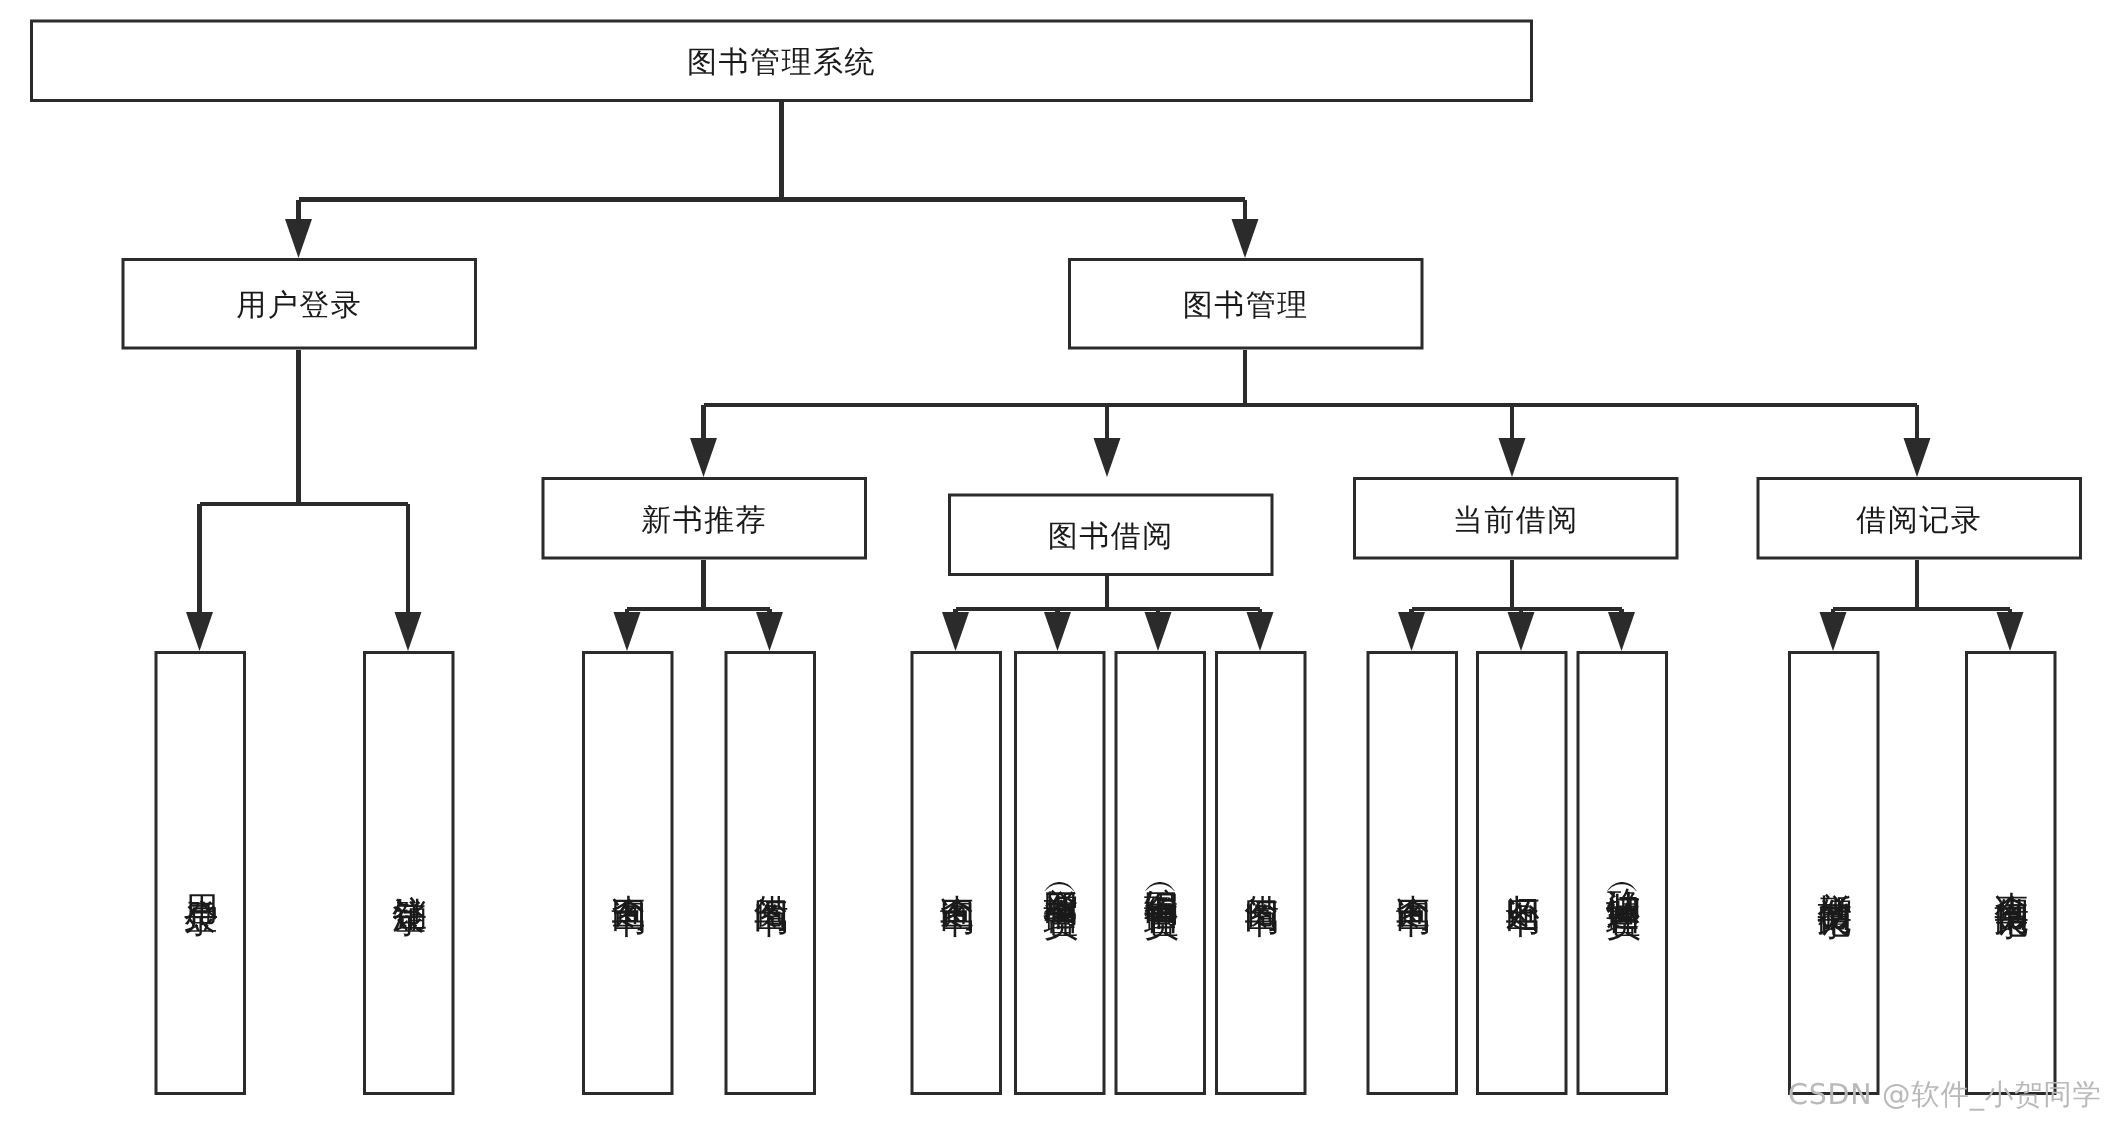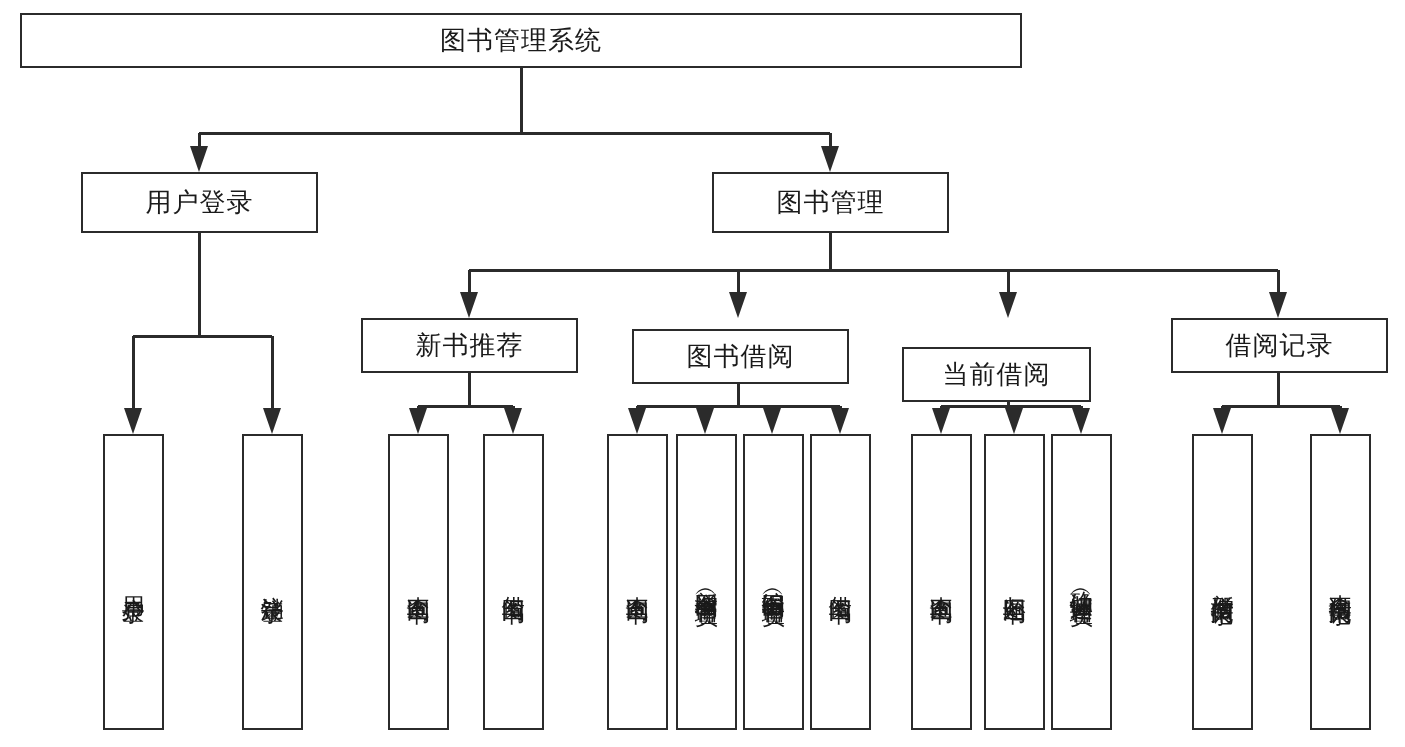--- a/index.html
+++ b/index.html
@@ -32,21 +32,21 @@
     background: #ffffff;
     display: flex;
     align-items: center;
     justify-content: center;
     color: #1a1a1a;
   }
   .node-box.horizontal {
     writing-mode: horizontal-tb;
   }
   .node-label-h {
-    font-size: 26px;
+    font-size: 20px;
     line-height: 1.1;
     letter-spacing: 1px;
     white-space: nowrap;
     color: #1a1a1a;
   }
   .node-box.vertical {
     align-items: center;
     justify-content: center;
   }
   .node-label-v {
@@ -161,21 +161,21 @@
       </div>
       <div class="node-box vertical" style="left: 676px; top: 434px; width: 61px; height: 296px;">
         <span class="node-label-v">新增图书（管理员）</span>
       </div>
       <div class="node-box vertical" style="left: 743px; top: 434px; width: 61px; height: 296px;">
         <span class="node-label-v">编辑图书（管理员）</span>
       </div>
       <div class="node-box vertical" style="left: 810px; top: 434px; width: 61px; height: 296px;">
         <span class="node-label-v">借阅图书</span>
       </div>
-      <div class="node-box horizontal" style="left: 902px; top: 318px; width: 189px; height: 55px; margin-top: 29px;">
+      <div class="node-box horizontal" style="left: 902px; top: 318px; width: 217px; height: 55px;">
         <span class="node-label-h">当前借阅</span>
       </div>
       <div class="node-box vertical" style="left: 911px; top: 434px; width: 61px; height: 296px;">
         <span class="node-label-v">查询图书</span>
       </div>
       <div class="node-box vertical" style="left: 984px; top: 434px; width: 61px; height: 296px;">
         <span class="node-label-v">归还图书</span>
       </div>
       <div class="node-box vertical" style="left: 1051px; top: 434px; width: 61px; height: 296px;">
         <span class="node-label-v">确认归还（管理员）</span>
@@ -184,14 +184,15 @@
         <span class="node-label-h">借阅记录</span>
       </div>
       <div class="node-box vertical" style="left: 1192px; top: 434px; width: 61px; height: 296px;">
         <span class="node-label-v">新增借阅记录</span>
       </div>
       <div class="node-box vertical" style="left: 1310px; top: 434px; width: 61px; height: 296px;">
         <span class="node-label-v">查询借阅记录</span>
       </div>
     </div>
 
+  <div class="watermark" style="left: 1192px; top: 717px; color: rgb(185, 185, 185);">CSDN @软件_小贺同学</div>
 
 </div>
 
 </body></html>

